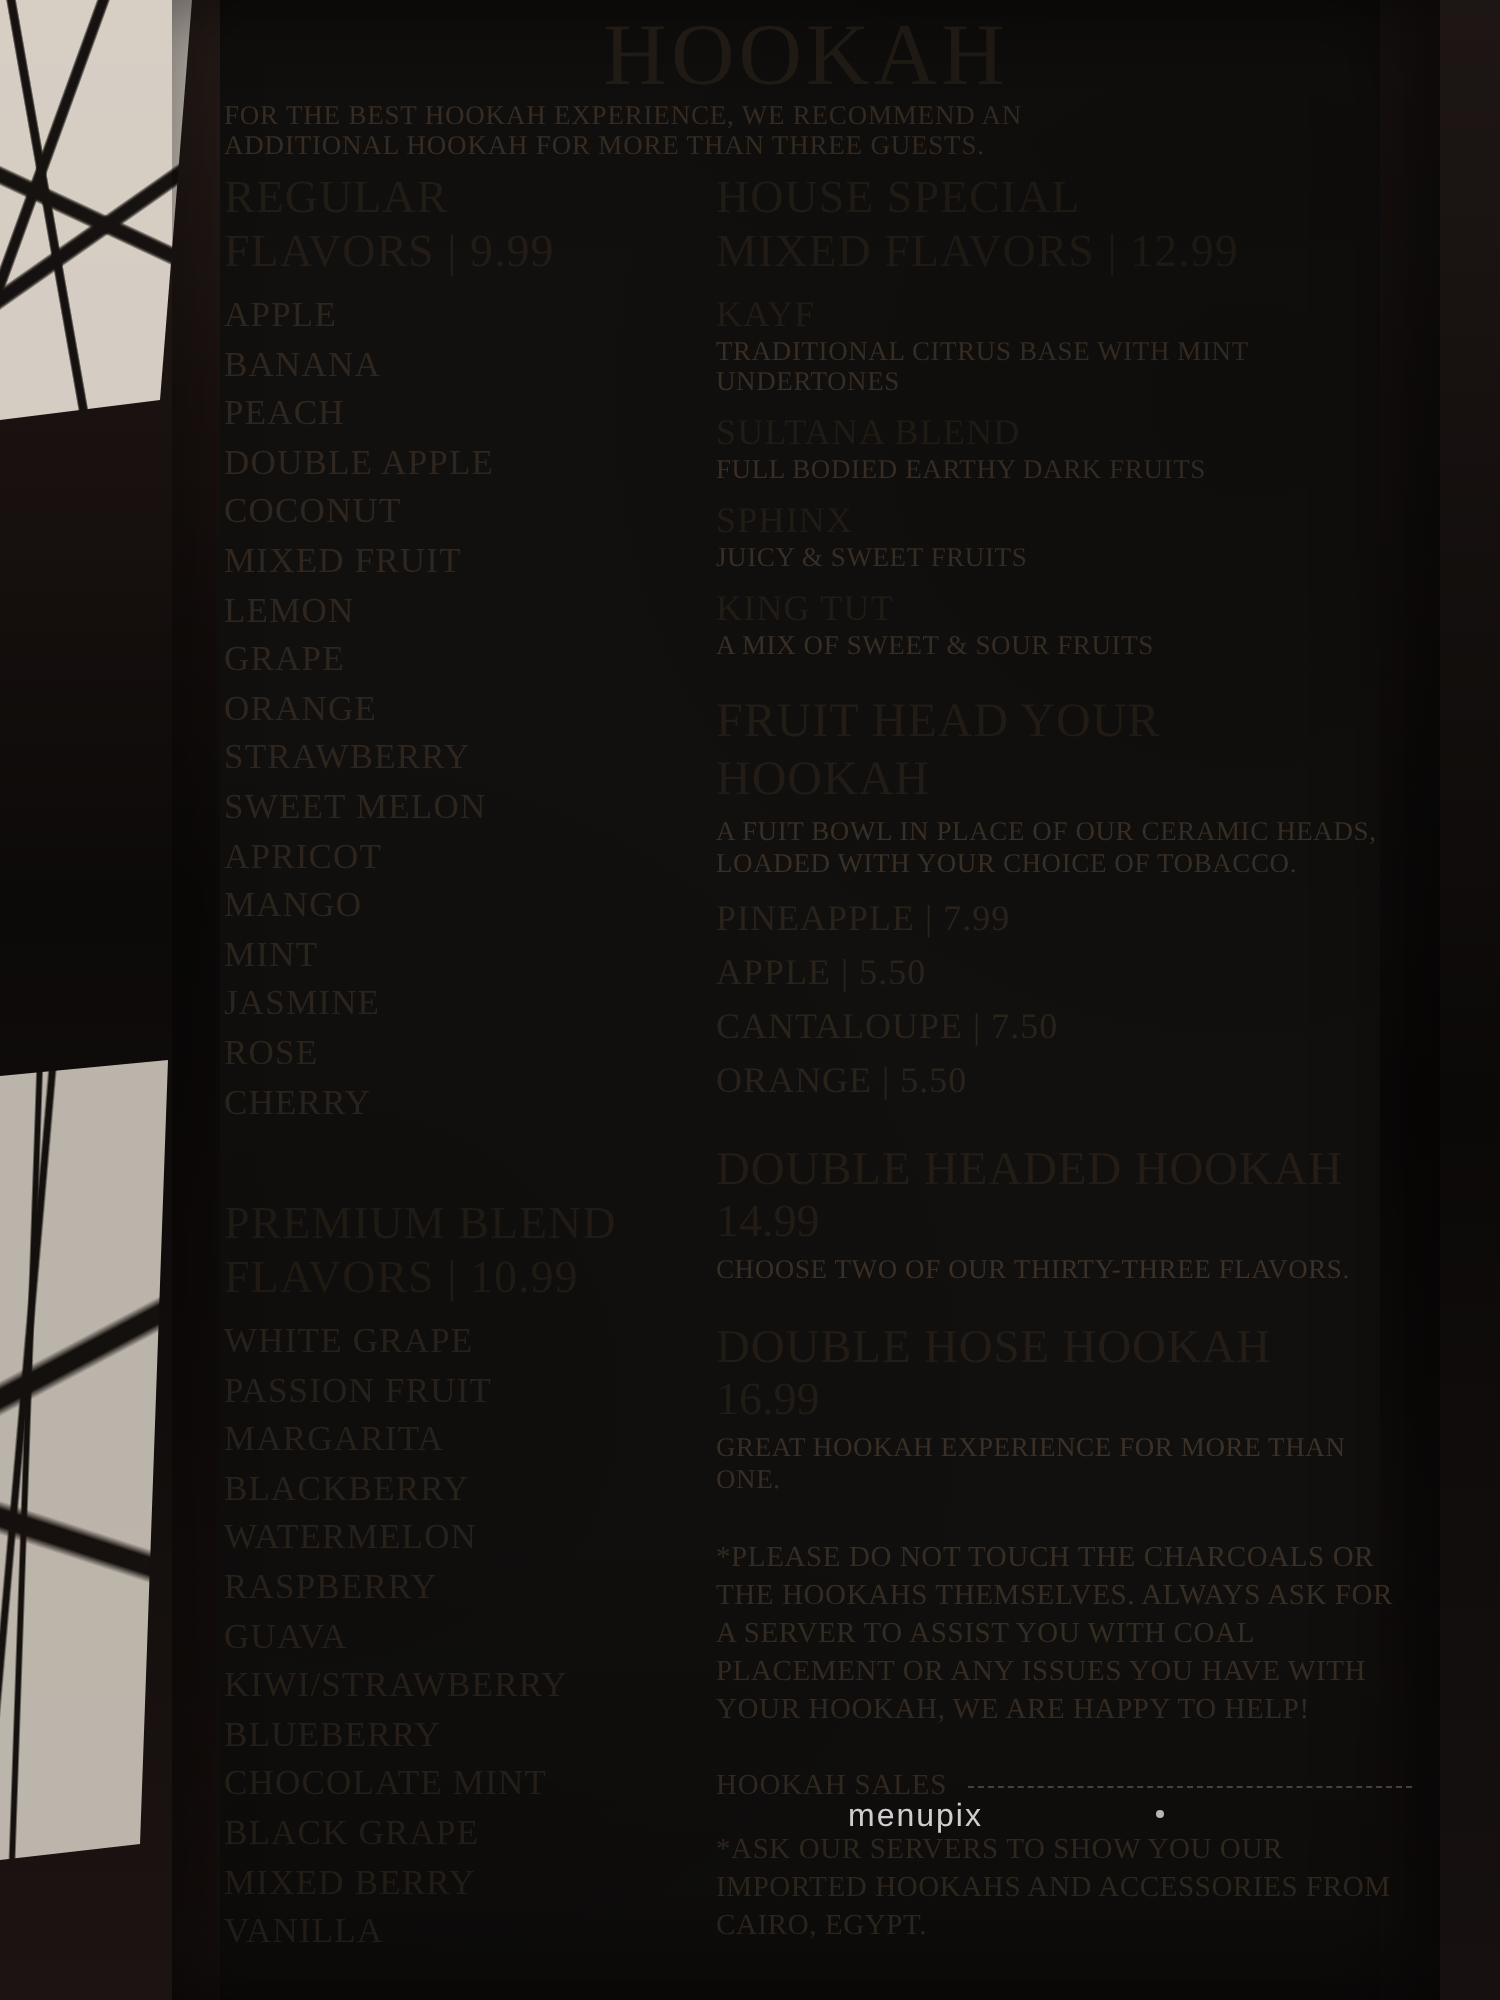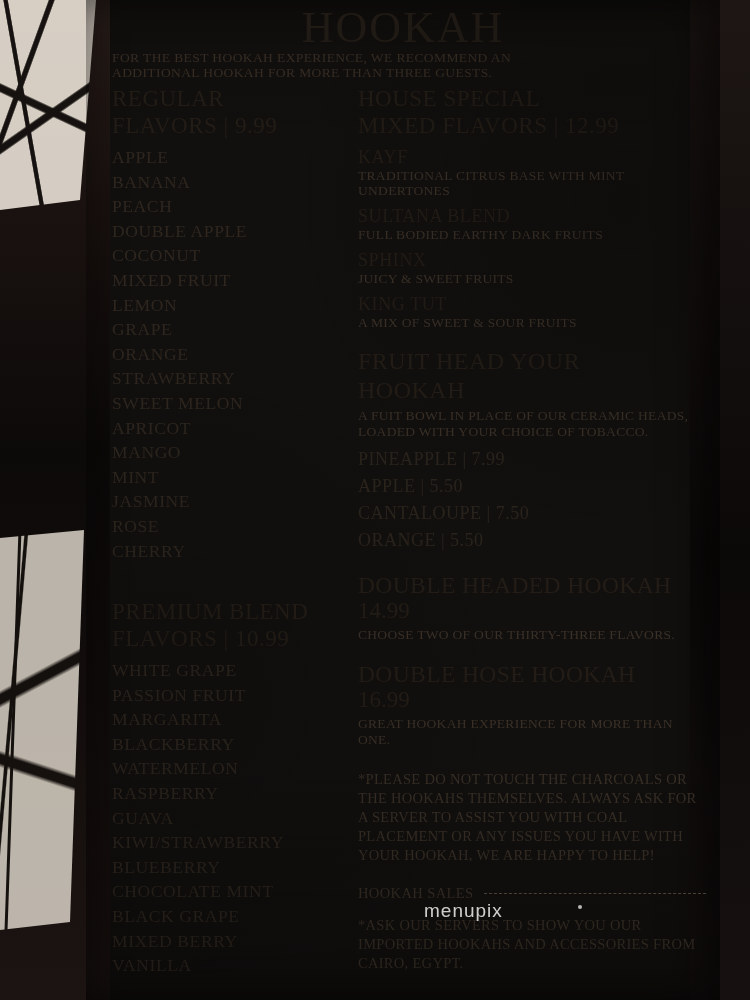--- a/index.html
+++ b/index.html
@@ -227,21 +227,21 @@
     line-height: 19px;
     letter-spacing: .3px;
     text-transform: uppercase;
     color: #393027;
   }
 
   .watermark {
     position: absolute;
     left: 424px;
     top: 900px;
-    font-size: 19px;
+    font-size: 16px;
     letter-spacing: 1px;
     color: rgba(255,255,255,.80);
     font-family: "Liberation Sans", sans-serif;
   }
   .wm-dot {
     position:absolute;
     left: 578px; top: 905px;
     width: 4px; height: 4px;
     border-radius: 50%;
     background: rgba(255,255,255,.7);

